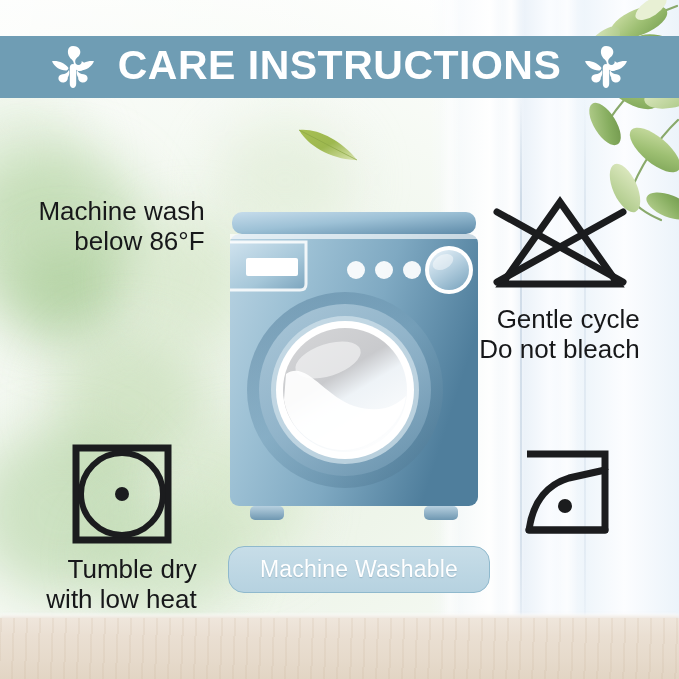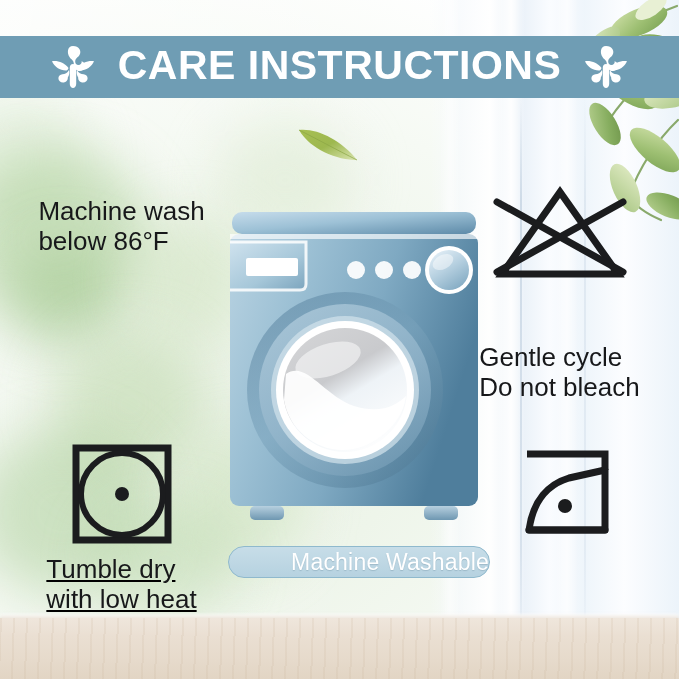--- a/index.html
+++ b/index.html
@@ -94,44 +94,44 @@
     font-weight:bold;
     letter-spacing:.5px;
     white-space:nowrap;
     line-height:1;
     padding-bottom:3px;
   }
 
   
   .quad { position:absolute; z-index:4; display:flex; flex-direction:column; align-items:center; }
   .q-tl { left:14px;  top:190px; width:215px; }
-  .q-tr { left:452px; top:180px; width:215px;gap:48px; }
-  .q-bl { left:14px;  top:440px; width:215px;text-decoration:underline; }
+  .q-tr { left:452px; top:190px; width:215px; }
+  .q-bl { left:14px;  top:440px; width:215px; }
   .q-br { left:452px; top:440px; width:215px; }
 
   .sym { height:108px; display:flex; align-items:center; justify-content:center; }
   .cap {
     margin-top:6px;
-    text-align:left;
+    text-align:right;
     color:#17181a;
     font-size:26px;
     line-height:1.16;
     white-space:pre-line;
   }
 
   
   #machine { position:absolute; left:228px; top:210px; width:252px; height:325px; z-index:4; }
 
   
   #badge {
-    position:absolute; left:228px; top:546px; width:262px; height:32px; z-index:5;
+    position:absolute; left:228px; top:546px; width:262px; height:47px; z-index:5;
     background:linear-gradient(180deg,#c7dde8 0%, #b6d2e0 100%);
     border:1.5px solid #8fb9cd;
     border-radius:16px;
-    display:flex; align-items:center; justify-content:flex-end;
+    display:flex; align-items:center; justify-content:center;
   }
   #badge-label {
     color:#ffffff; font-size:23px; line-height:1; letter-spacing:.2px;
     text-shadow:0 1px 1px rgba(120,150,168,.45);
   }
 </style>
 </head>
 <body>
 
 <div id="bg">

